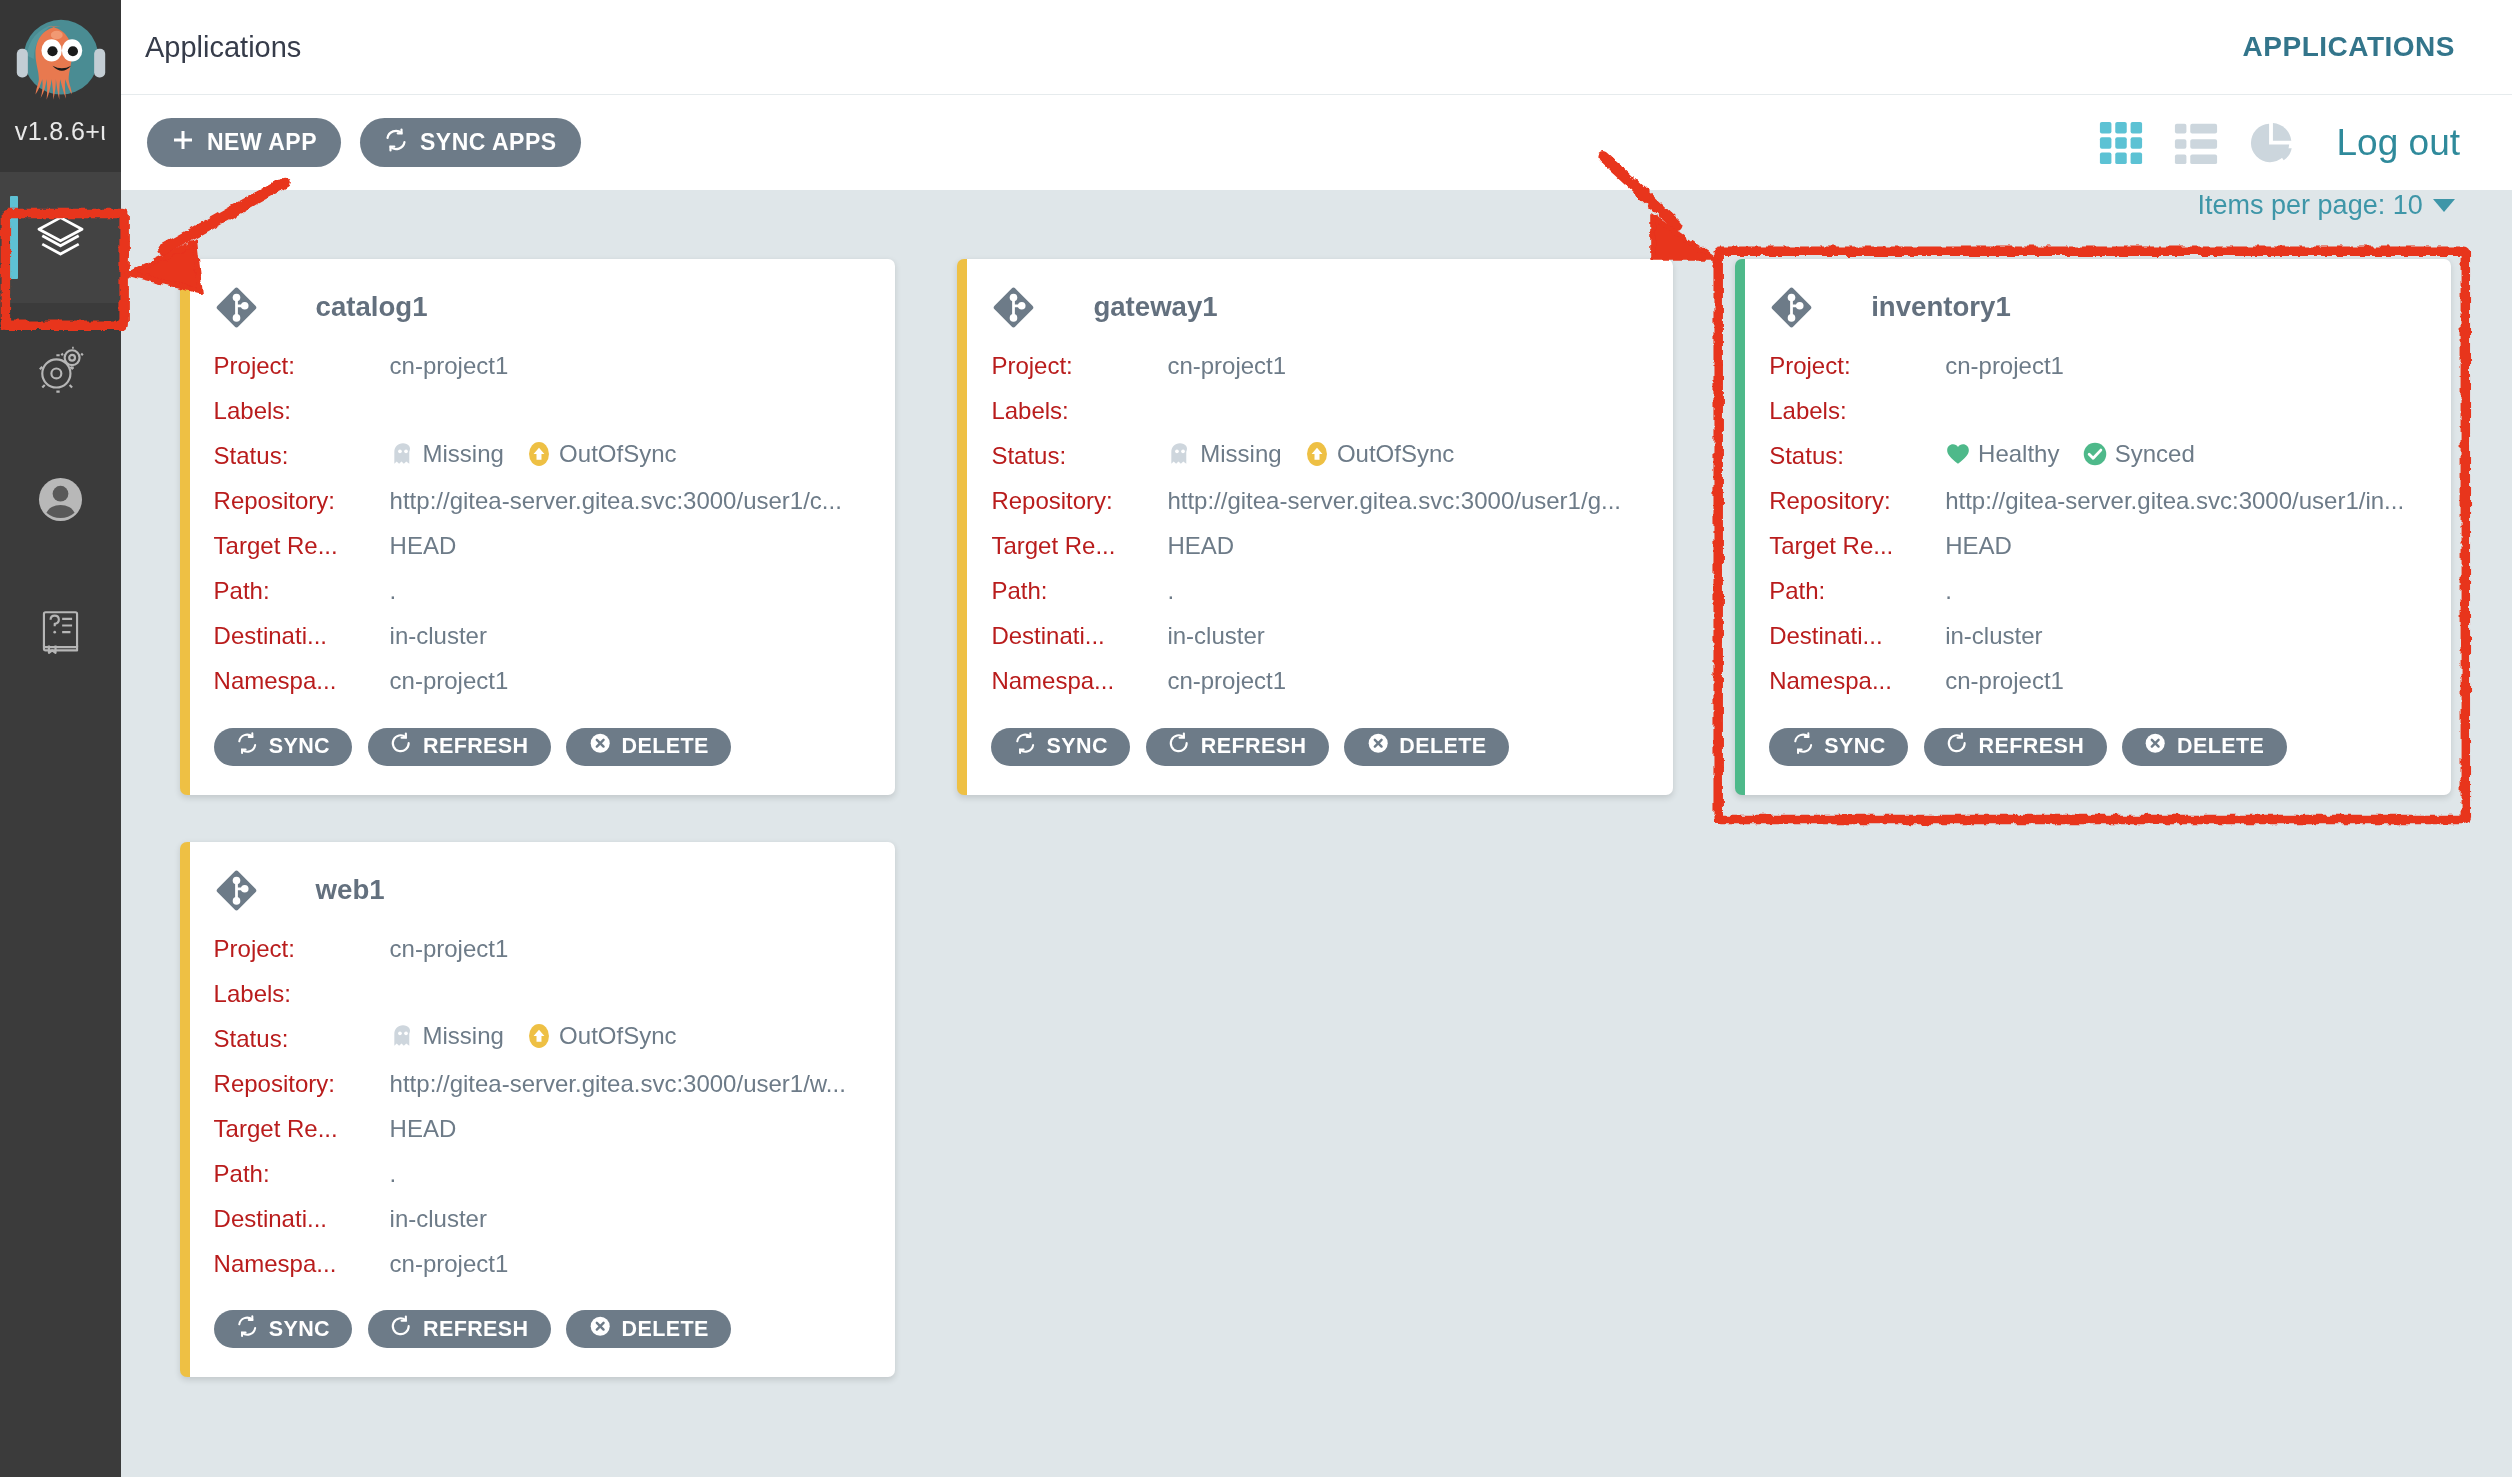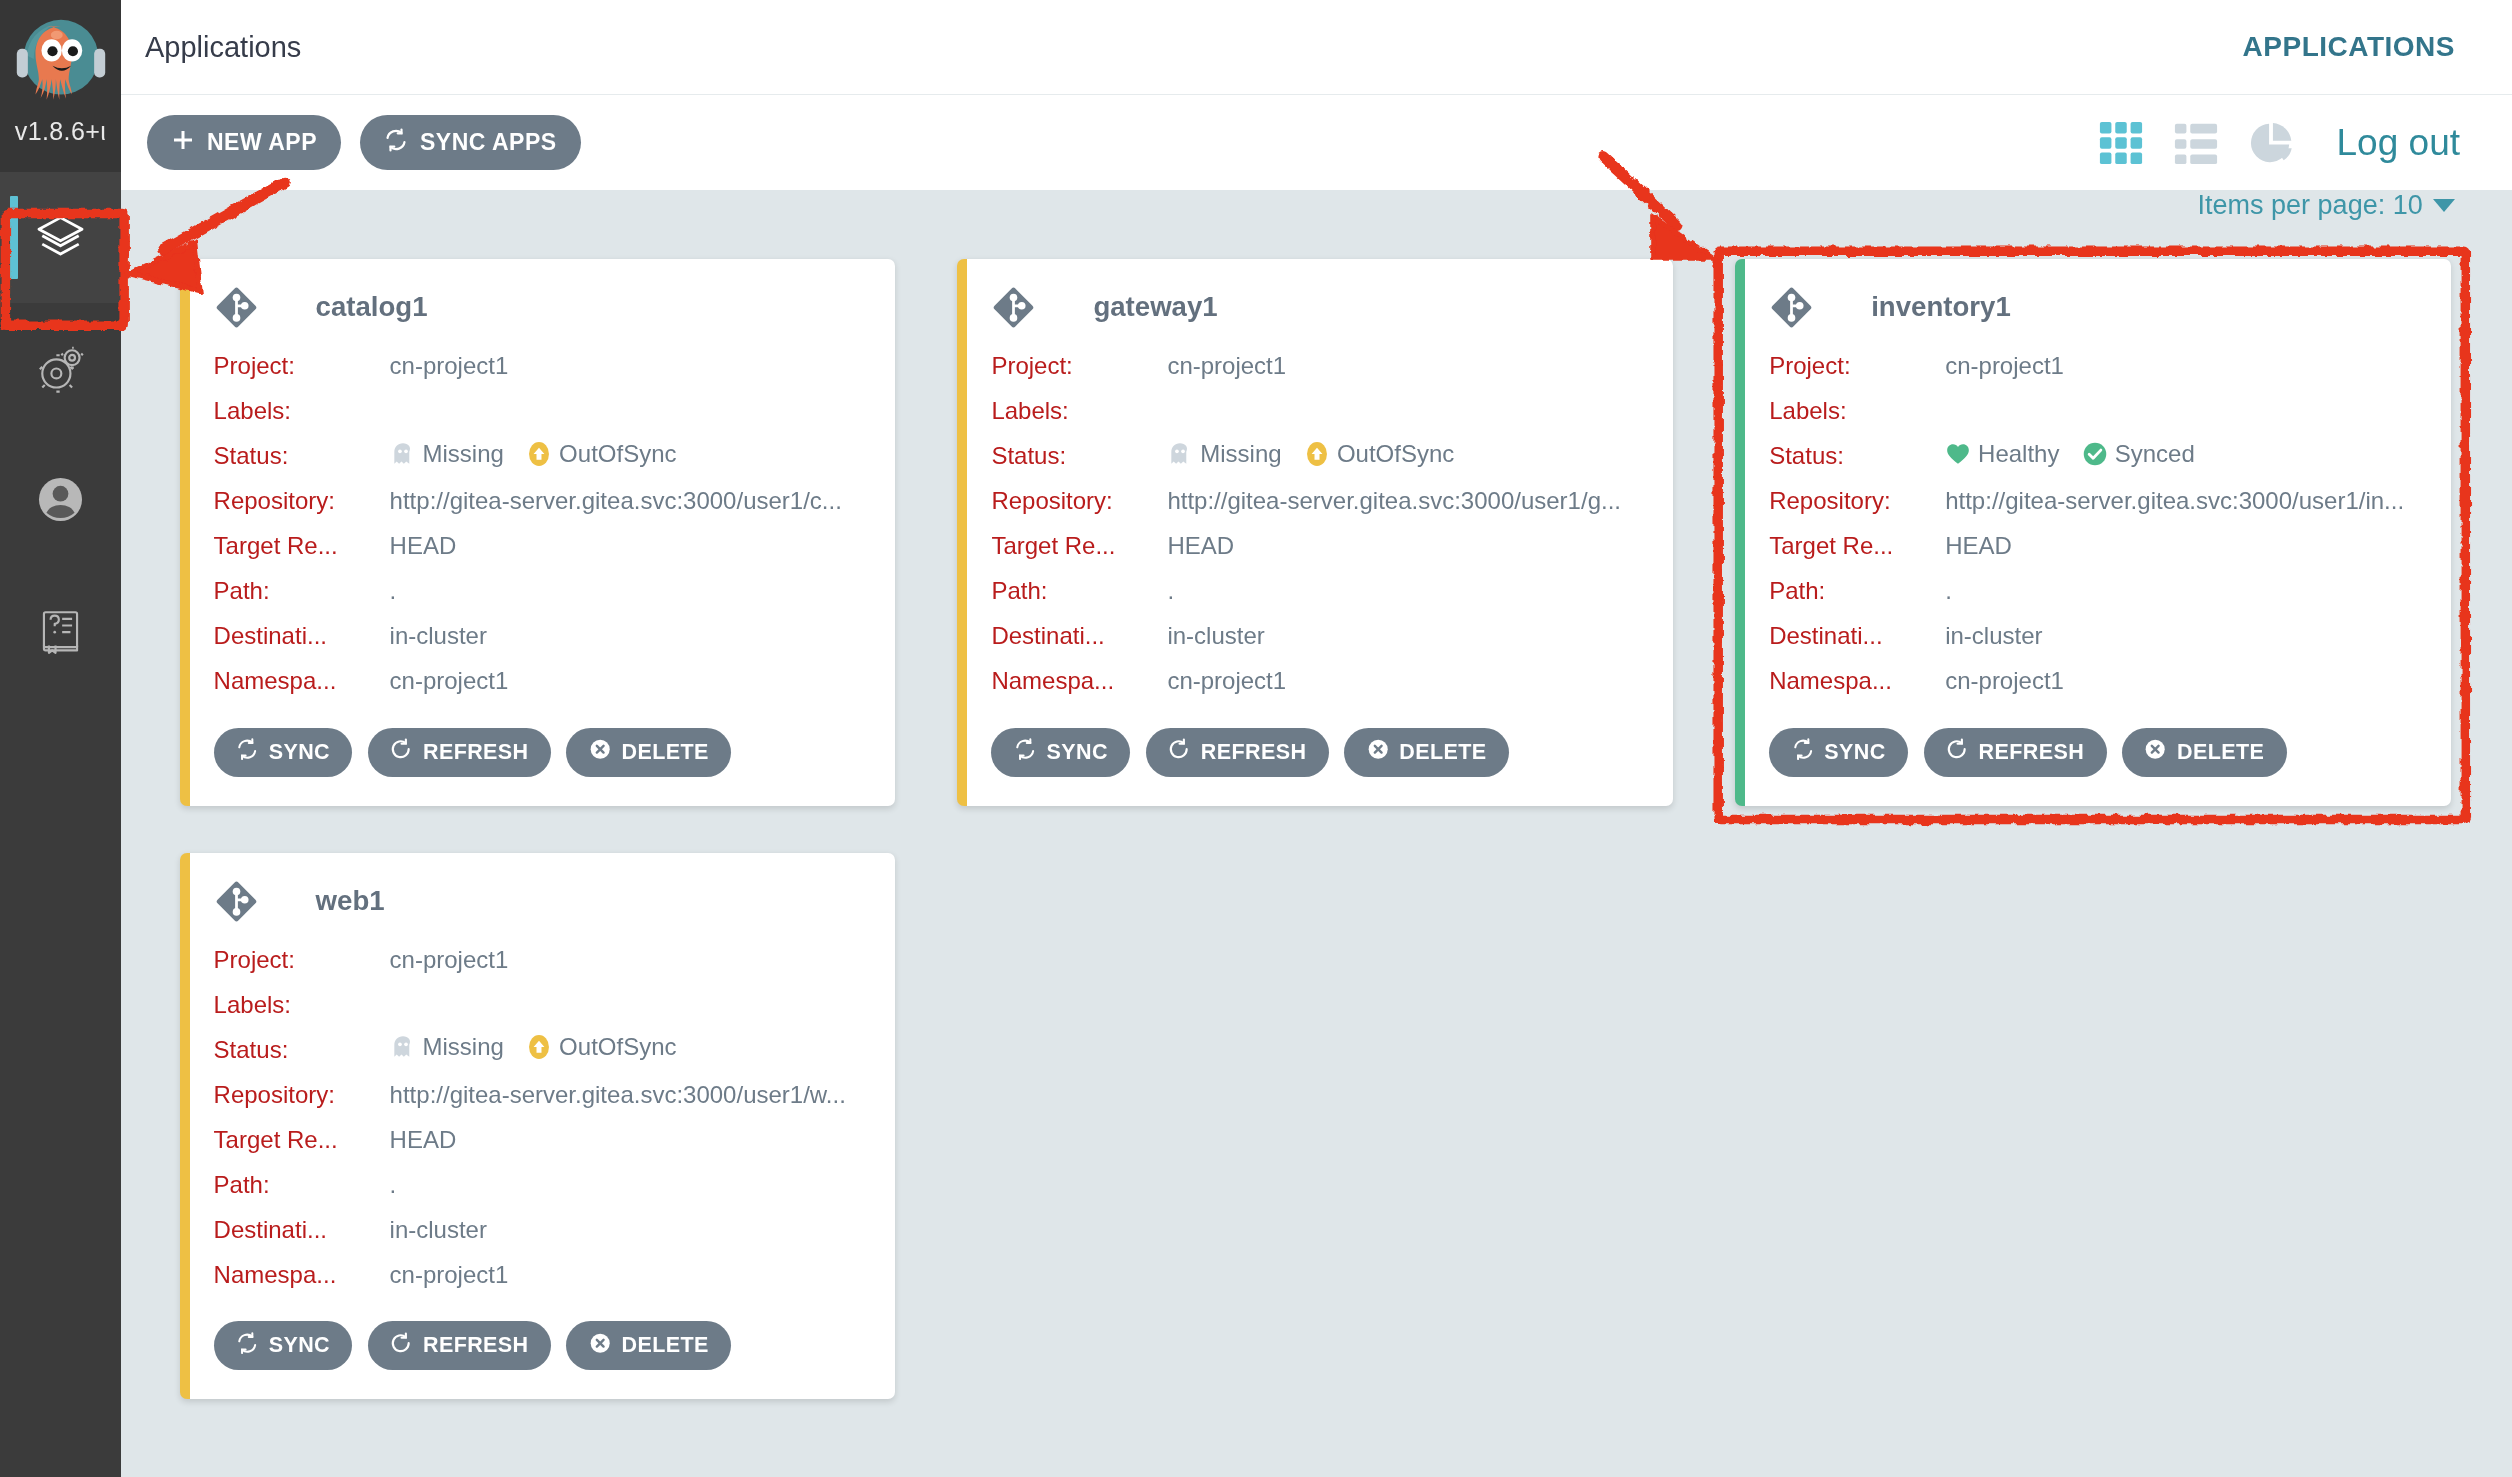--- a/index.html
+++ b/index.html
@@ -101,21 +101,21 @@
   }
   .btn {
     border: none;
     border-radius: 34px;
     background: #6d7b88;
     color: #fff;
     font-size: 23px;
     font-weight: 700;
     letter-spacing: 0.5px;
     padding: 0 24px;
-    height: 55px;
+    height: 49px;
     display: inline-flex;
     align-items: center;
     gap: 12px;
     cursor: pointer;
     font-family: "Liberation Sans", sans-serif;
     white-space: nowrap;
   }
   .btn + .btn { margin-left: 19px; }
   .toolbar-right {
     margin-left: auto;
@@ -234,21 +234,21 @@
     margin-top: 24px;
   }
   .card-btn {
     border: none;
     border-radius: 31px;
     background: #6d7b88;
     color: #fff;
     font-size: 21.5px;
     font-weight: 700;
     letter-spacing: 0.4px;
-    height: 49px;
+    height: 38px;
     padding: 0 22.4px;
     display: inline-flex;
     align-items: center;
     gap: 10.3px;
     cursor: pointer;
     font-family: "Liberation Sans", sans-serif;
     white-space: nowrap;
   }
 
   

